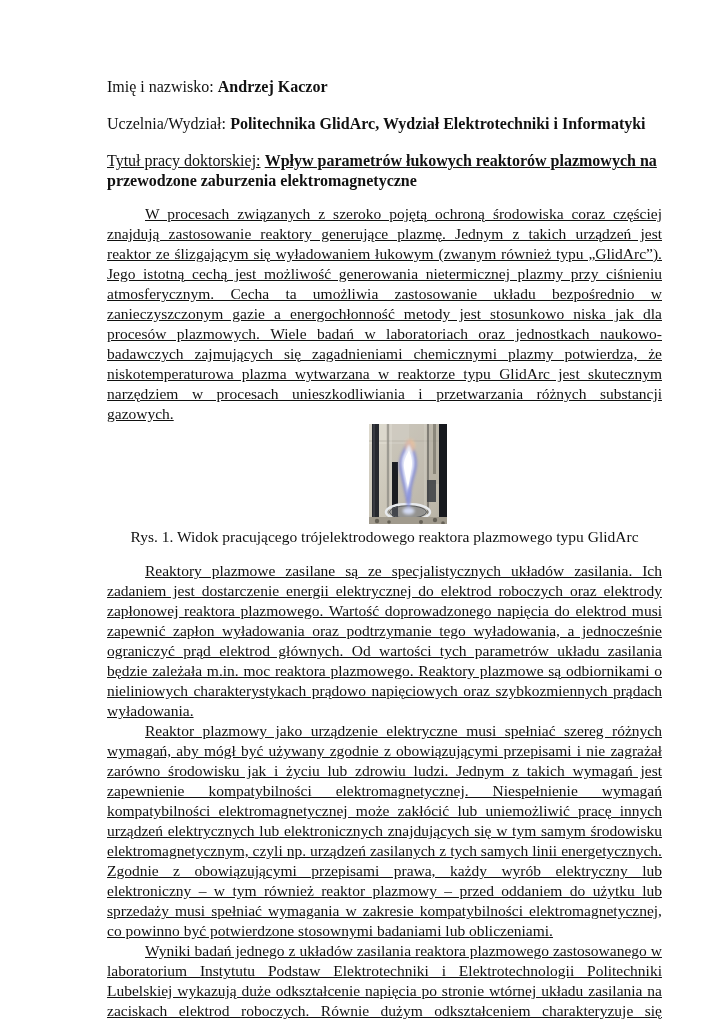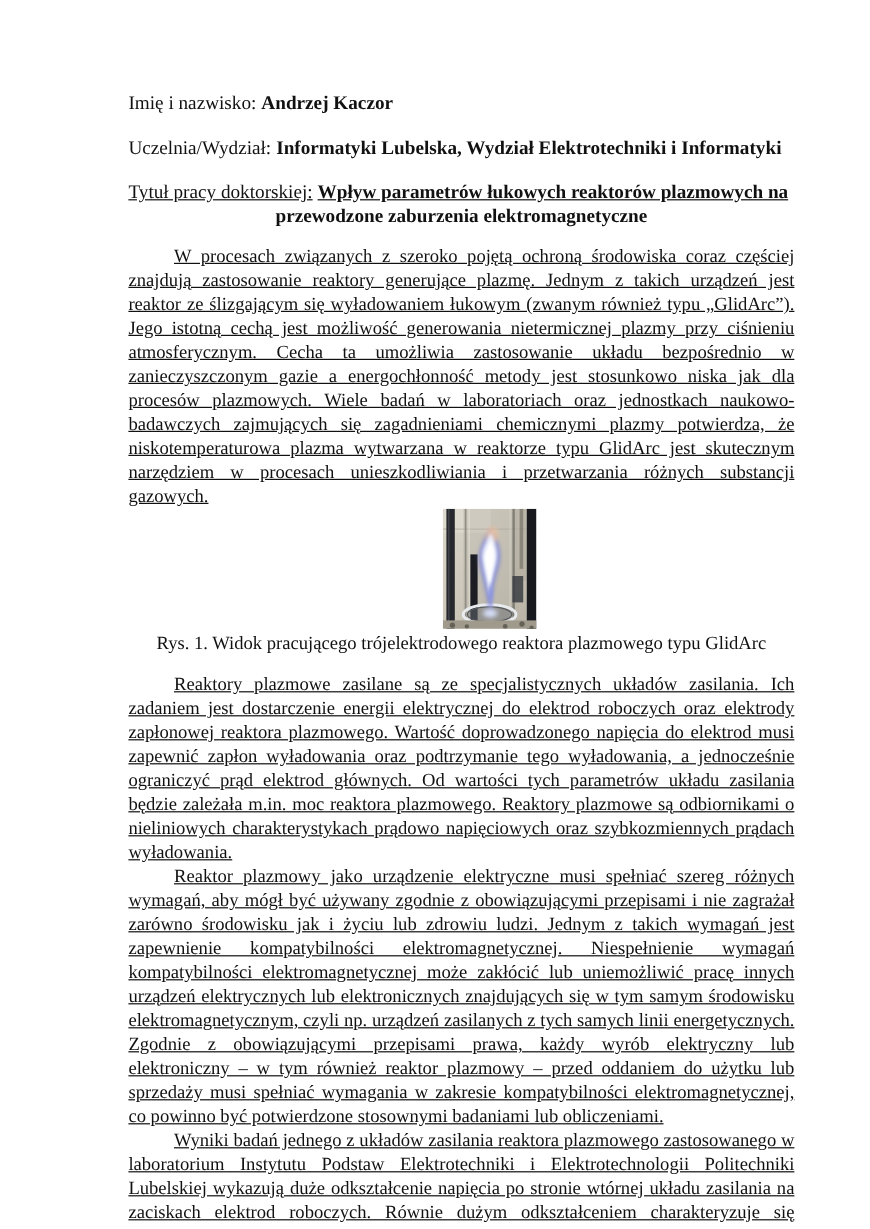--- a/index.html
+++ b/index.html
@@ -26,21 +26,21 @@
     line-height: 20px;
     text-align: left;
   }
   .hl b { margin-left: 0.26em; }
   .hl.title-l1 { margin-bottom: 0; text-decoration: underline; }
   .title-l2 {
     margin: 0 0 7px 0;
     font-size: 16px;
     line-height: 20px;
     font-weight: bold;
-    text-align: center;
+    text-align: left;
   }
   
   .body-par {
     margin: 0;
     font-size: 15.5px;
     line-height: 20px;
     text-align: justify;
     text-indent: 38px;
     text-decoration: underline;
   }
@@ -71,21 +71,21 @@
 
 <div class="page">
   <div class="content">
 
     <p class="hl">
       <span>Imię i nazwisko:</span><b>Andrzej Kaczor</b>
     </p>
 
 
     <p class="hl">
-      <span>Uczelnia/Wydział:</span><b>Informatyki Lubelska, Wydział Elektrotechniki i Informatyki</b>
+      <span>Uczelnia/Wydział:</span><b>Politechnika GlidArc, Wydział Elektrotechniki i Informatyki</b>
     </p>
 
     <p class="hl title-l1">
       <span>Tytuł pracy doktorskiej:</span><b>Wpływ parametrów łukowych reaktorów plazmowych na</b>
     </p>
     <p class="title-l2">przewodzone zaburzenia elektromagnetyczne</p>
 
     <p class="body-par first">W procesach związanych z szeroko pojętą ochroną środowiska coraz częściej znajdują zastosowanie reaktory generujące plazmę. Jednym z takich urządzeń jest reaktor ze ślizgającym się wyładowaniem łukowym (zwanym również typu „GlidArc”). Jego istotną cechą jest możliwość generowania nietermicznej plazmy przy ciśnieniu atmosferycznym. Cecha ta umożliwia zastosowanie układu bezpośrednio w zanieczyszczonym gazie a energochłonność metody jest stosunkowo niska jak dla procesów plazmowych. Wiele badań w laboratoriach oraz jednostkach naukowo-badawczych zajmujących się zagadnieniami chemicznymi plazmy potwierdza, że niskotemperaturowa plazma wytwarzana w reaktorze typu GlidArc jest skutecznym narzędziem w procesach unieszkodliwiania i przetwarzania różnych substancji gazowych.</p>
 
     <figure class="reactor-figure">

